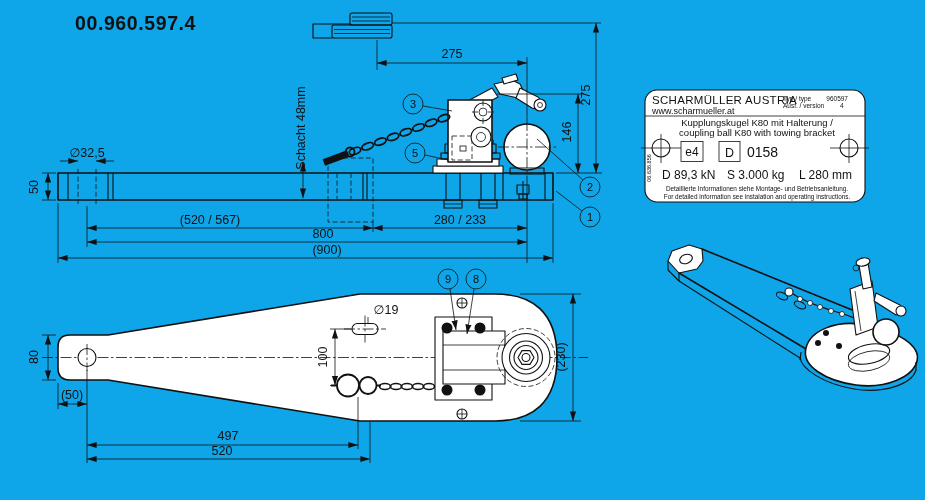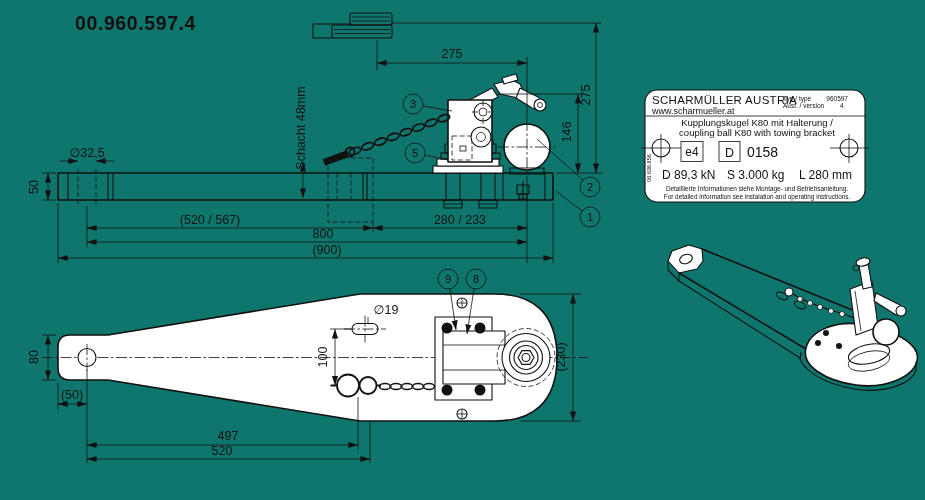--- a/index.html
+++ b/index.html
@@ -1,16 +1,16 @@
 <!DOCTYPE html>
 <html><head>
 <meta charset="utf-8">
 <style>
   html,body{margin:0;padding:0;background:#fff;}
-  #stage{position:relative;width:925px;height:500px;background:#0f766e;overflow:hidden;}
+  #stage{position:relative;width:925px;height:500px;background:#0ea5e9;overflow:hidden;}
   svg{display:block;}
   svg text{font-family:"Liberation Sans","DejaVu Sans",sans-serif;fill:#111;}
   .dim{font-size:12.5px;text-anchor:middle;}
   .co{font-size:11px;text-anchor:middle;}
   .o{fill:none;stroke:#111;stroke-width:1.6;stroke-linejoin:round;stroke-linecap:round;}
   .m{fill:none;stroke:#111;stroke-width:1.1;stroke-linejoin:round;}
   .t{fill:none;stroke:#111;stroke-width:.8;}
   .dash{stroke-dasharray:5 2.6;}
   .cl{stroke-dasharray:11 2.5 2.5 2.5;}
   .wf{fill:#fff;}

